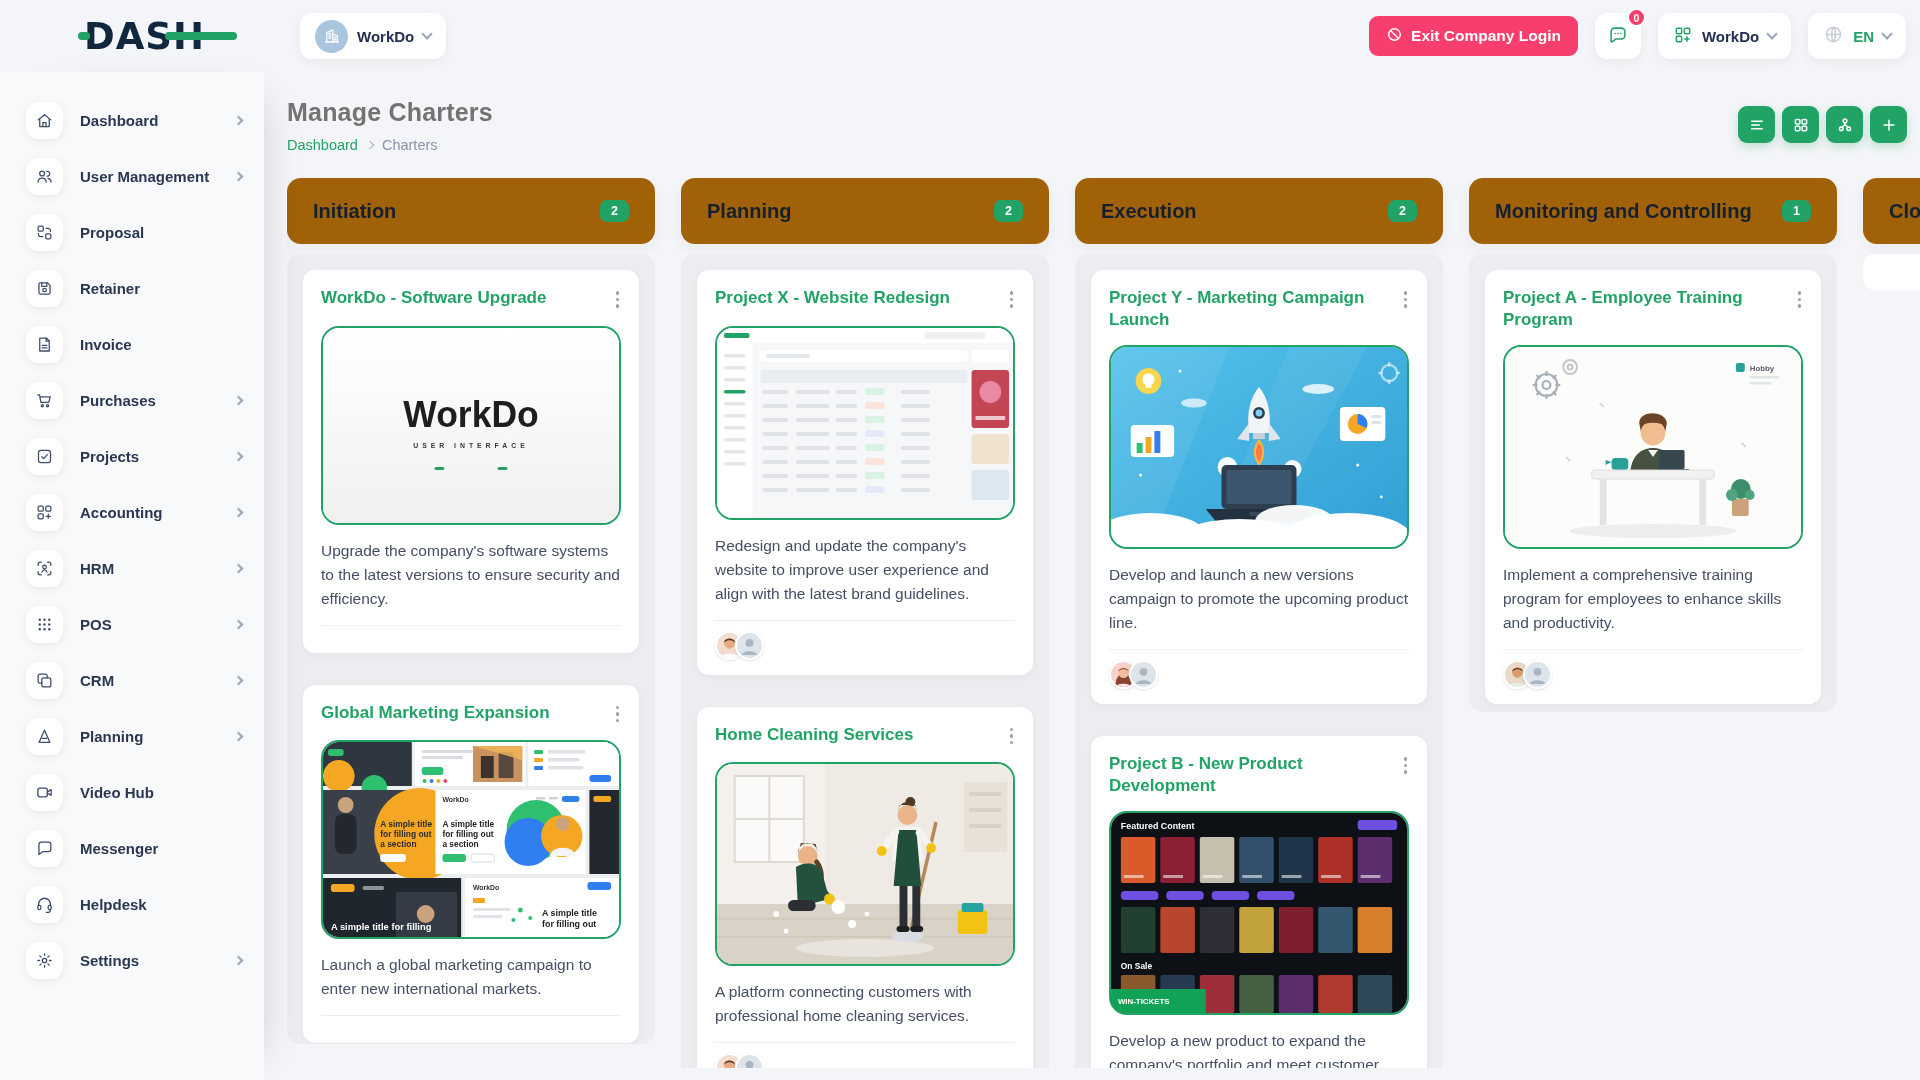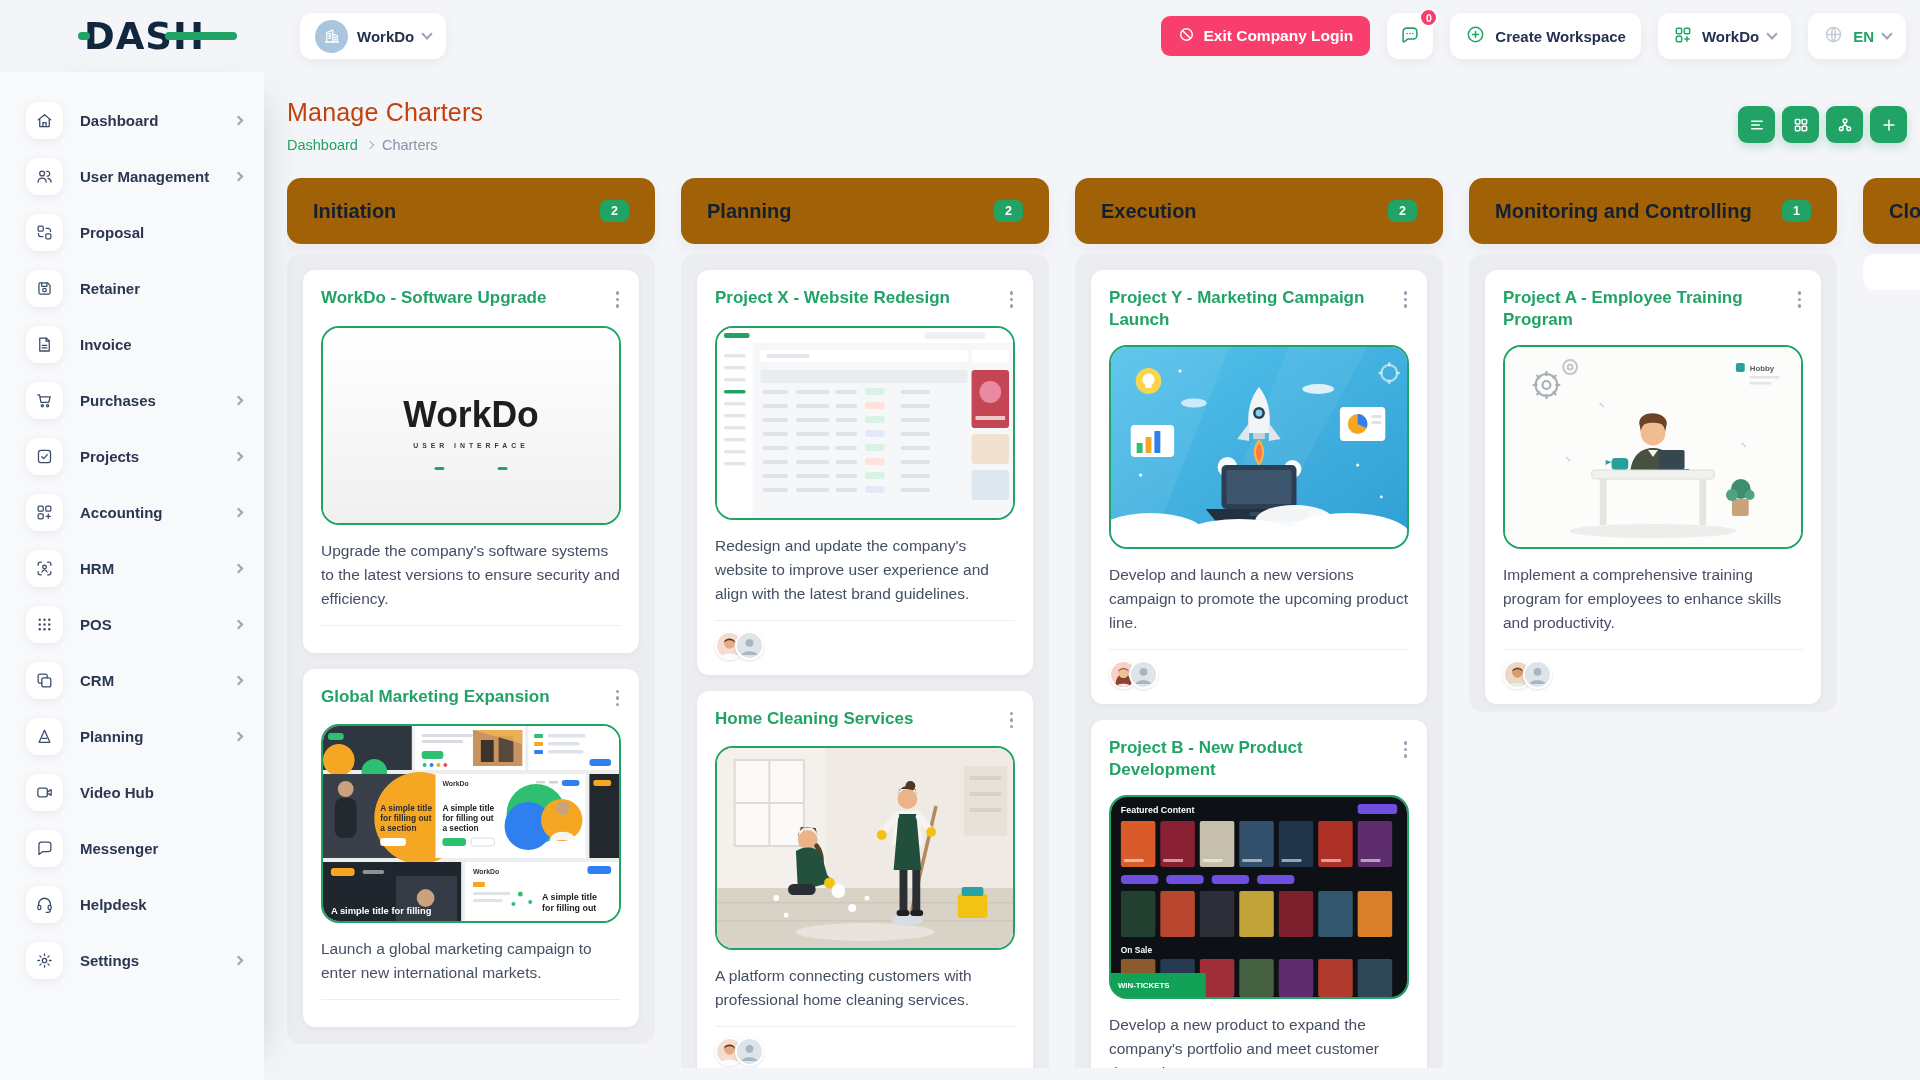--- a/index.html
+++ b/index.html
@@ -37,39 +37,39 @@
   .side-item{display:flex;align-items:center;gap:17px;height:56px;padding:0 22px 0 26px;cursor:pointer}
   .side-ic{width:37px;height:37px;background:#fff;border-radius:12px;display:grid;place-items:center;
            box-shadow:0 2px 8px rgba(25,39,66,.07);flex-shrink:0}
   .side-ic svg{width:19px;height:19px;stroke:var(--slate);fill:none;stroke-width:1.6;stroke-linecap:round;stroke-linejoin:round}
   .side-label{font-size:15px;font-weight:700;color:var(--label);flex:1}
   .chev-right{width:7px;height:7px;border-right:2px solid #9aa5b8;border-top:2px solid #9aa5b8;transform:rotate(45deg)}
 
   
   .main{position:absolute;left:287px;top:72px;right:0;bottom:0;overflow:hidden}
   .page-head{display:flex;justify-content:space-between;align-items:flex-start;margin-top:26px;padding-right:13px}
-  .page-title{font-size:25px;font-weight:400;color:#c2410c;letter-spacing:.2px}
+  .page-title{font-size:25px;font-weight:700;color:#737373;letter-spacing:.2px}
   .breadcrumb{display:flex;align-items:center;gap:9px;margin-top:10px;font-size:14.5px}
   .crumb-link{color:var(--green);text-decoration:none;font-weight:500;cursor:pointer}
   .crumb-sep{width:6px;height:6px;border-right:1.8px solid #aab2c0;border-top:1.8px solid #aab2c0;transform:rotate(45deg)}
   .crumb-current{color:var(--muted)}
   .toolbar{display:flex;gap:7px;margin-top:8px}
   .tool-btn{width:37px;height:37px;border:none;border-radius:9px;background:var(--green);display:grid;place-items:center;cursor:pointer;
             box-shadow:0 4px 10px rgba(34,163,102,.25)}
   .tool-btn svg{width:18px;height:18px;stroke:#fff;fill:none;stroke-width:2;stroke-linecap:round;stroke-linejoin:round}
 
   
   .board{display:flex;gap:26px;margin-top:25px;height:890px;overflow:hidden}
   .col{width:368px;flex-shrink:0}
   .col-header{background:#a16207;border-radius:14px;height:66px;display:flex;align-items:center;justify-content:space-between;
               padding:0 26px;box-shadow:0 6px 16px rgba(35,46,70,.05)}
   .col-title{font-size:20px;font-weight:700;color:var(--ink)}
   .badge{background:var(--green);color:#fff;font-size:12.5px;font-weight:700;border-radius:7px;padding:4px 11px}
   .badge:empty{display:none}
-  .col-body{margin-top:10px;background:var(--colbg);border-radius:14px;padding:16px;display:flex;flex-direction:column;gap:16px;overflow:hidden}
+  .col-body{margin-top:10px;background:var(--colbg);border-radius:14px;padding:16px;display:flex;flex-direction:column;gap:32px;overflow:hidden}
   .col-empty{margin-top:10px;background:#fff;border-radius:12px;height:36px}
 
   .card{background:#fff;border-radius:12px;padding:17px 18px 15px;box-shadow:0 2px 6px rgba(40,50,70,.05);cursor:grab}
   .card-head{display:flex;justify-content:space-between;align-items:flex-start;gap:10px}
   .card-title{font-size:17px;font-weight:700;color:var(--green);line-height:1.3;cursor:pointer}
   .kebab{display:flex;flex-direction:column;gap:3px;padding:4px 2px;cursor:pointer}
   .kebab i{width:3.5px;height:3.5px;border-radius:50%;background:#97a1b2}
   .card-img{margin-top:14px;border:2px solid var(--green);border-radius:18px;overflow:hidden;background:#fff}
   .card-img svg{display:block;width:100%;height:100%}
   .h195{height:199px}.h190{height:194px}.h200{height:204px}
@@ -124,29 +124,20 @@
         <svg width="22" height="22" viewBox="0 0 24 24" fill="none" stroke="#22a366" stroke-width="1.7" stroke-linecap="round" stroke-linejoin="round">
           <path d="M4.5 8.2A3.7 3.7 0 0 1 8.2 4.5h7.6a3.7 3.7 0 0 1 3.7 3.7v4.4a3.7 3.7 0 0 1-3.7 3.7H9.8l-3.9 3c-.6.5-1.4.1-1.4-.7z"></path>
           <circle cx="9" cy="10.4" r="0.9" fill="#22a366" stroke="none"></circle>
             <circle cx="12" cy="10.4" r="0.9" fill="#22a366" stroke="none"></circle>
             <circle cx="15" cy="10.4" r="0.9" fill="#22a366" stroke="none"></circle>
         </svg>
       </span>
       <span class="notif-badge">0</span>
     </div>
 
-    <div class="pill">
-      <span>
-        <svg width="21" height="21" viewBox="0 0 24 24" fill="none" stroke="#22a366" stroke-width="1.7" stroke-linecap="round">
-          <circle cx="12" cy="12" r="8.2"></circle>
-            <path d="M12 8.6v6.8M8.6 12h6.8"></path>
-        </svg>
-      </span>
-      <span>Create Workspace</span>
-    </div>
 
     <div class="pill">
       <span>
         <svg width="20" height="20" viewBox="0 0 24 24" fill="none" stroke="#22a366" stroke-width="1.8" stroke-linecap="round" stroke-linejoin="round">
           <rect x="4" y="4" width="6.4" height="6.4" rx="1.4"></rect>
             <rect x="13.6" y="4" width="6.4" height="6.4" rx="1.4"></rect>
           <rect x="4" y="13.6" width="6.4" height="6.4" rx="1.4"></rect>
             <path d="M16.8 14.2v5.2M14.2 16.8h5.2"></path>
         </svg>
       </span>

